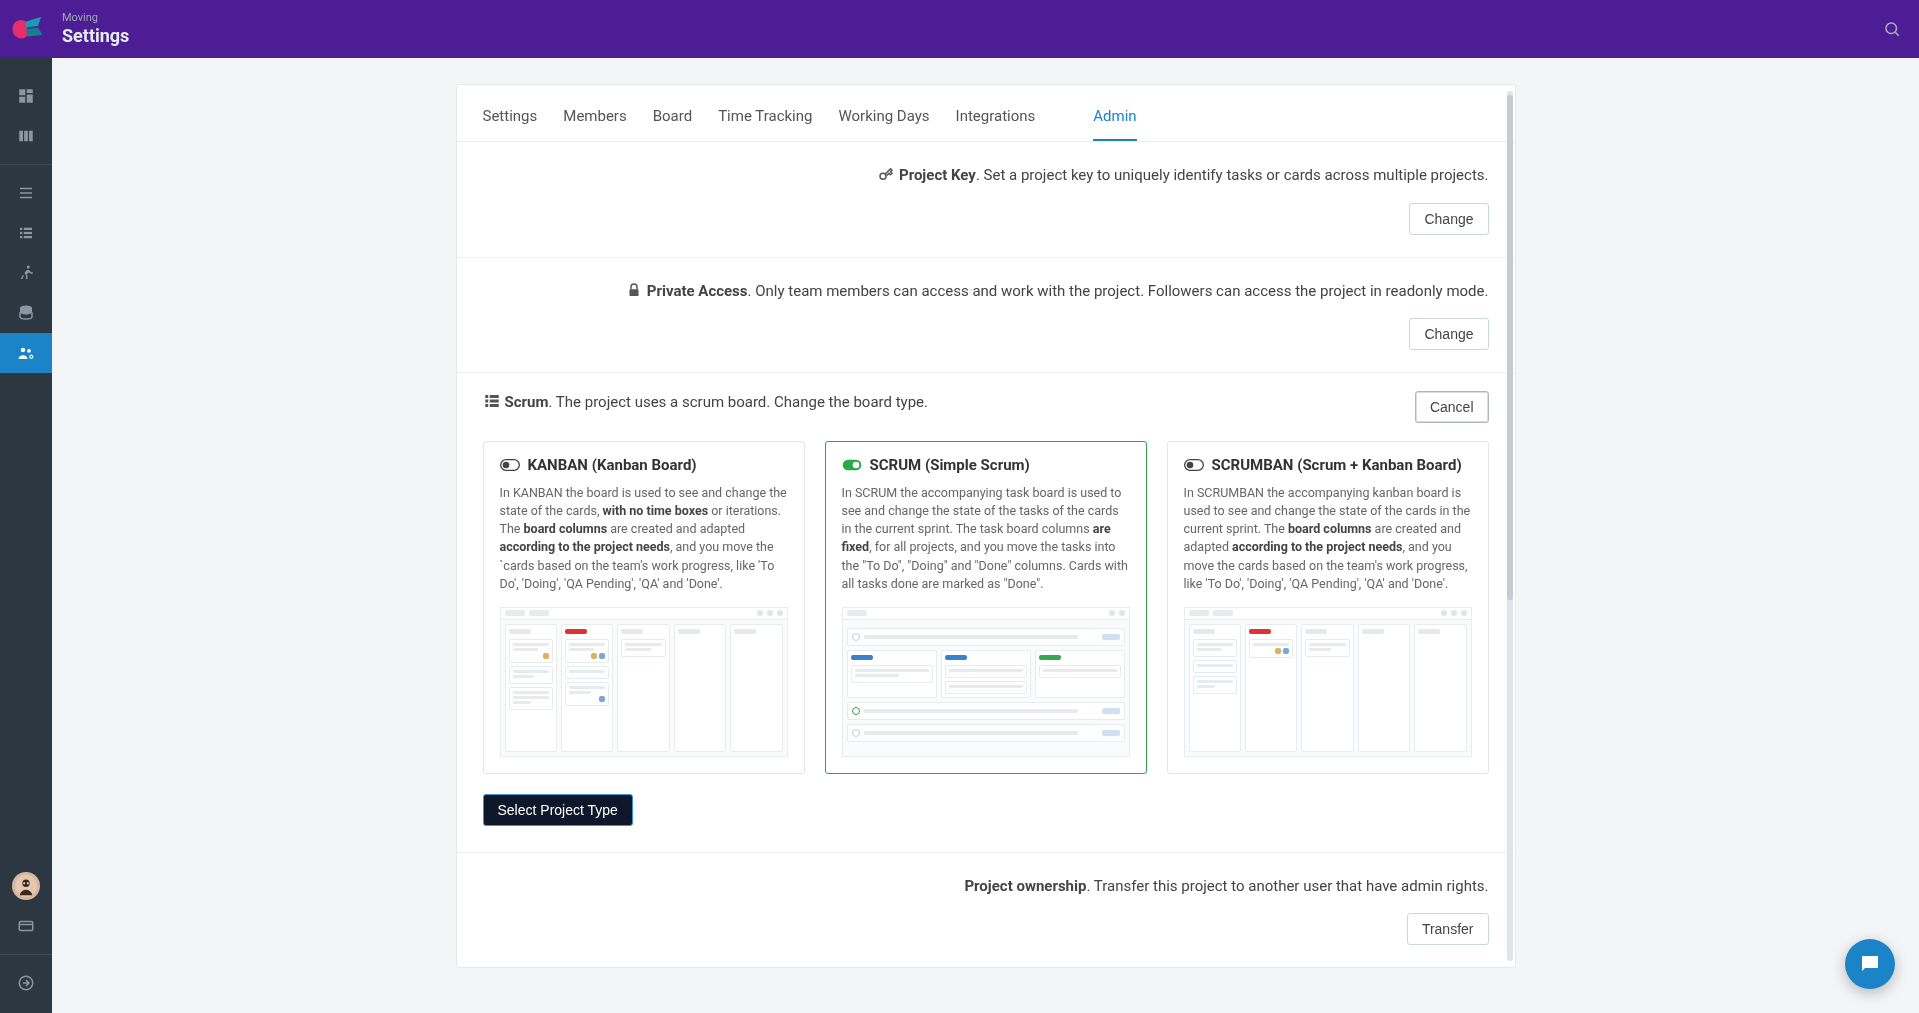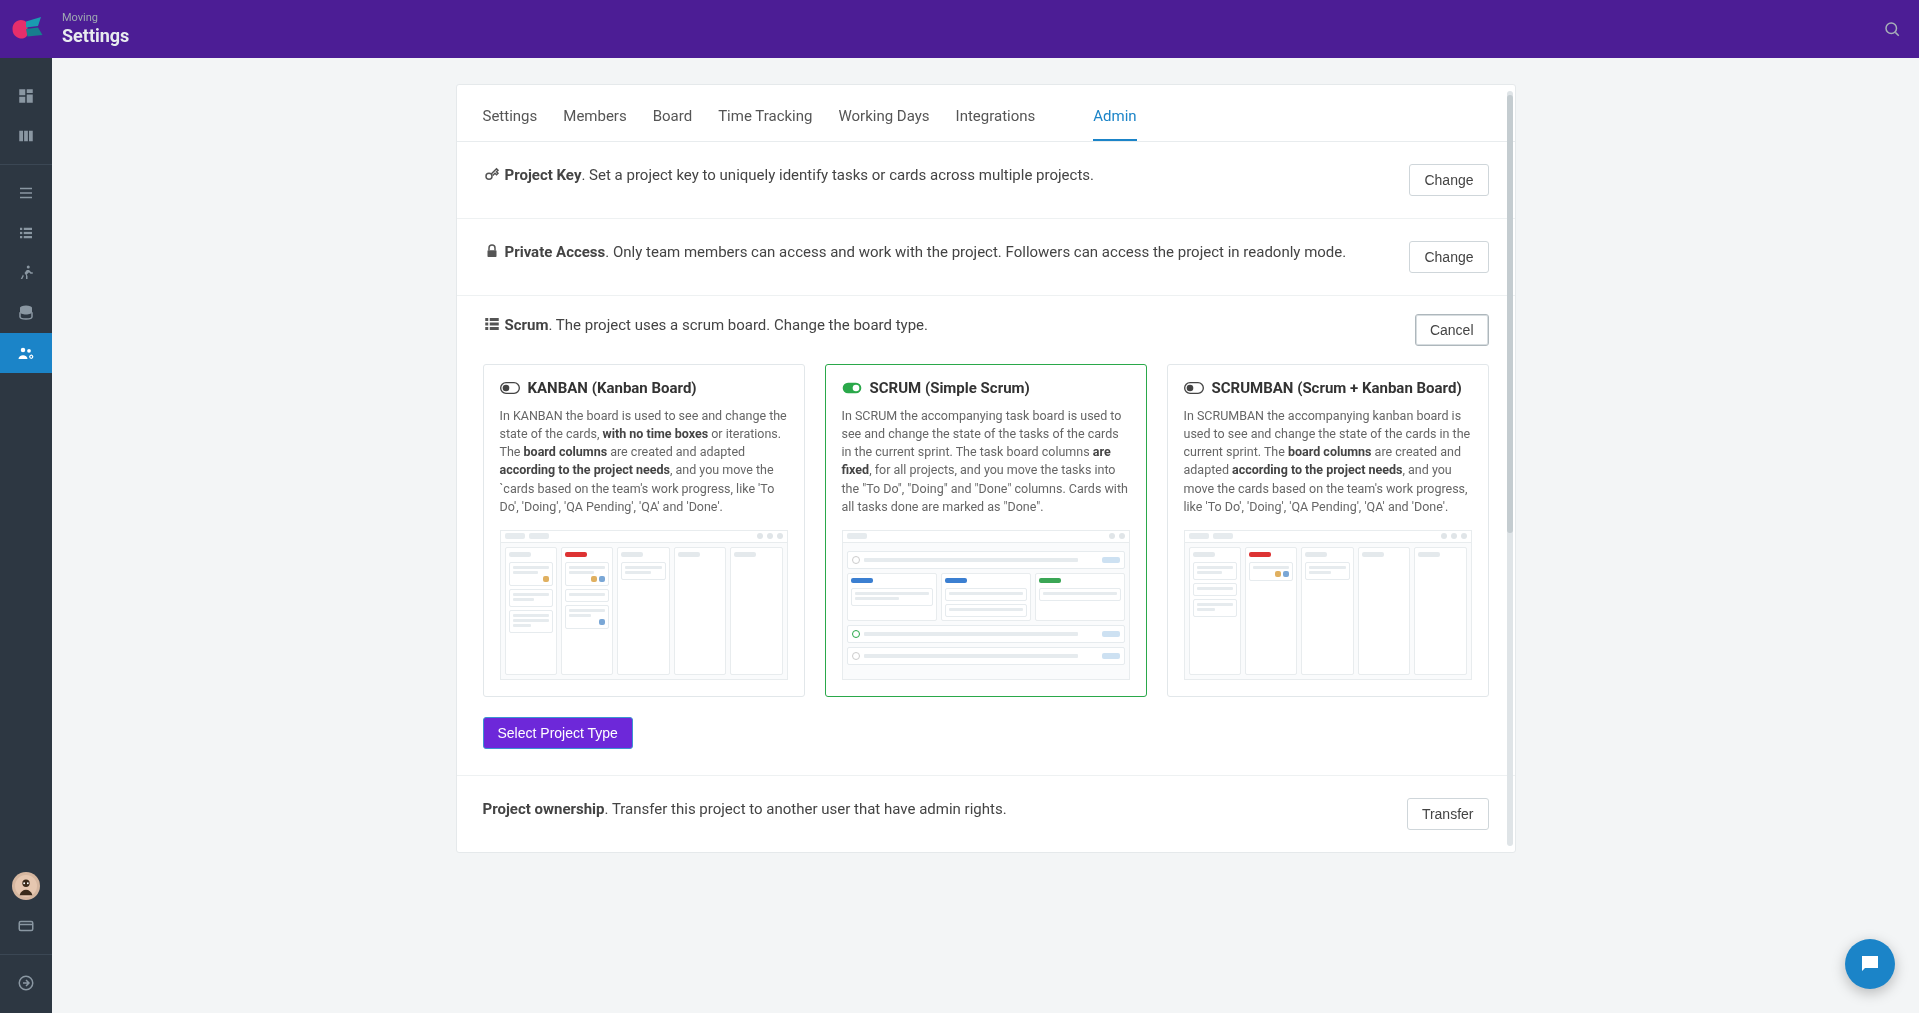--- a/index.html
+++ b/index.html
@@ -31,26 +31,26 @@
   
   .content { flex: 1; overflow-y: auto; padding: 26px 40px; }
   .card { background: #fff; border: 1px solid #e5e9eb; border-radius: 3px; max-width: 1060px; margin: 0 auto; }
   .inner-scroll { position: relative; }
 
   
   .tabs { display: flex; gap: 26px; padding: 14px 26px 0 26px; border-bottom: 1px solid #e8ecee; }
   .tab { padding: 8px 0 14px 0; font-size: 15px; color: #555; cursor: pointer; border-bottom: 2px solid transparent; }
   .tab.active { color: #1b84c8; border-bottom-color: #1b84c8; margin-left: 32px; }
 
-  .section { padding: 22px 26px; border-bottom: 1px solid #eef1f2; display: flex; align-items: flex-start; gap: 16px; }
+  .section { padding: 22px 26px; border-bottom: 1px solid #eef1f2; display: flex; align-items: flex-end; gap: 16px; flex-direction: column; }
   .section-text { flex: 1; font-size: 15px; color: #444; line-height: 1.5; }
   .section-text .bold { font-weight: 700; }
   .section-text .key-icon, .section-text .inline-icon { color: #555; margin-right: 4px; }
   .btn { background: #fff; border: 1px solid #cfd6da; border-radius: 3px; padding: 7px 14px; font-size: 14px; color: #444; cursor: pointer; }
-  .btn.primary { background: #6d28d9; border-color: #3b94d2; color: #fff; }
+  .btn.primary { background: #0f172a; border-color: #3b94d2; color: #fff; }
   .btn.cancel-pressed { border-color: #aeb7bc; box-shadow: 0 0 0 1px #d7dde0 inset; }
 
   .board-type-section { padding: 18px 26px 26px 26px; border-bottom: 1px solid #eef1f2; }
   .board-type-header { display: flex; align-items: flex-start; }
   .board-type-header .section-text { flex: 1; }
   .board-options { display: flex; gap: 20px; margin-top: 18px; }
   .board-card { flex: 1; border: 1px solid #e2e7ea; border-radius: 3px; padding: 14px 16px 16px 16px; background: #fff; cursor: pointer; }
   .board-card.selected { border-color: #2aa84a; }
   .bc-title { font-weight: 700; font-size: 15px; display: flex; align-items: center; gap: 8px; margin-bottom: 10px; color: #333; }
   .bc-title .toggle { display: inline-flex; }

